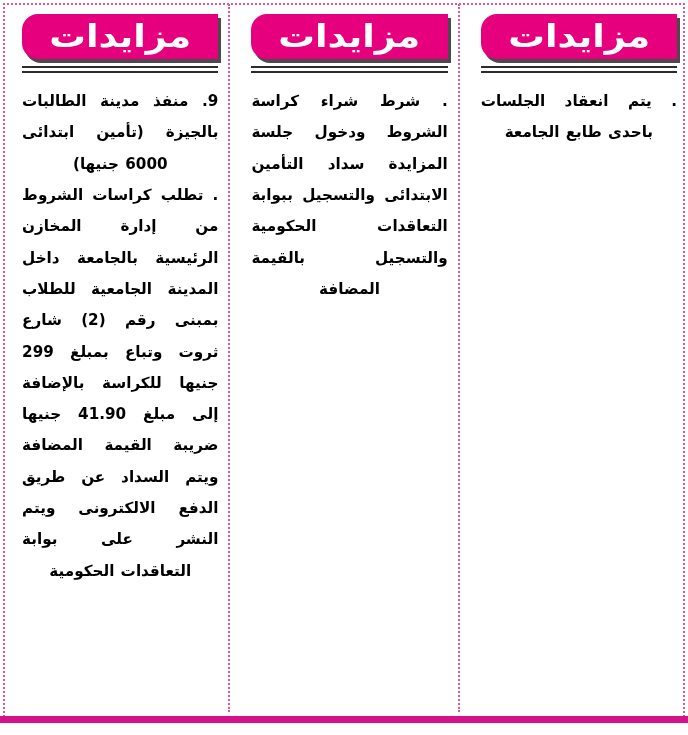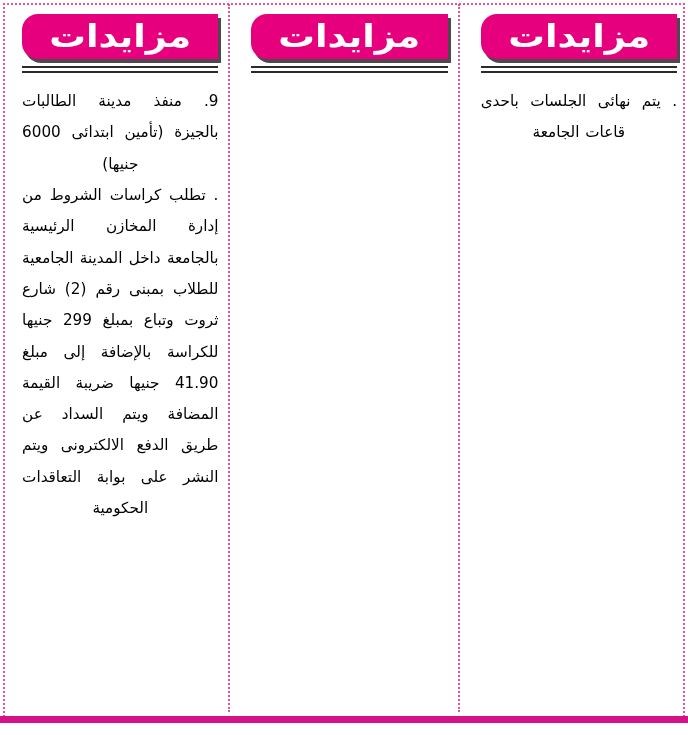--- a/index.html
+++ b/index.html
@@ -114,21 +114,21 @@
     box-sizing: content-box;
   }
 
   
   .col-body {
     font-size: 15.2px;
     line-height: 2.06;
     color: #000000;
     text-align: justify;
     text-align-last: center;
-    font-weight: normal;
+    font-weight: bold;
     word-spacing: 1px;
   }
   .col-body p {
     margin: 0;
   }
 </style>
 </head>
 <body>
 
 <div class="page">
@@ -138,32 +138,33 @@
   <div class="columns">
 
     <div class="column">
       <div class="banner-wrap">
         <div class="banner">
           <span class="banner-text">مزايدات</span>
         </div>
         <div class="banner-rule"></div>
       </div>
       <div class="col-body">
-        <p>. يتم نهائى الجلسات باحدى قاعات الجامعة</p>
+        <p>. يتم انعقاد الجلسات باحدى طابع الجامعة</p>
       </div>
     </div>
 
     <div class="column">
       <div class="banner-wrap">
         <div class="banner">
           <span class="banner-text">مزايدات</span>
         </div>
         <div class="banner-rule"></div>
       </div>
       <div class="col-body">
+        <p>. شرط شراء كراسة الشروط ودخول جلسة المزايدة سداد التأمين الابتدائى والتسجيل ببوابة التعاقدات الحكومية والتسجيل بالقيمة المضافة</p>
       </div>
     </div>
 
     <div class="column">
       <div class="banner-wrap">
         <div class="banner">
           <span class="banner-text">مزايدات</span>
         </div>
         <div class="banner-rule"></div>
       </div>

